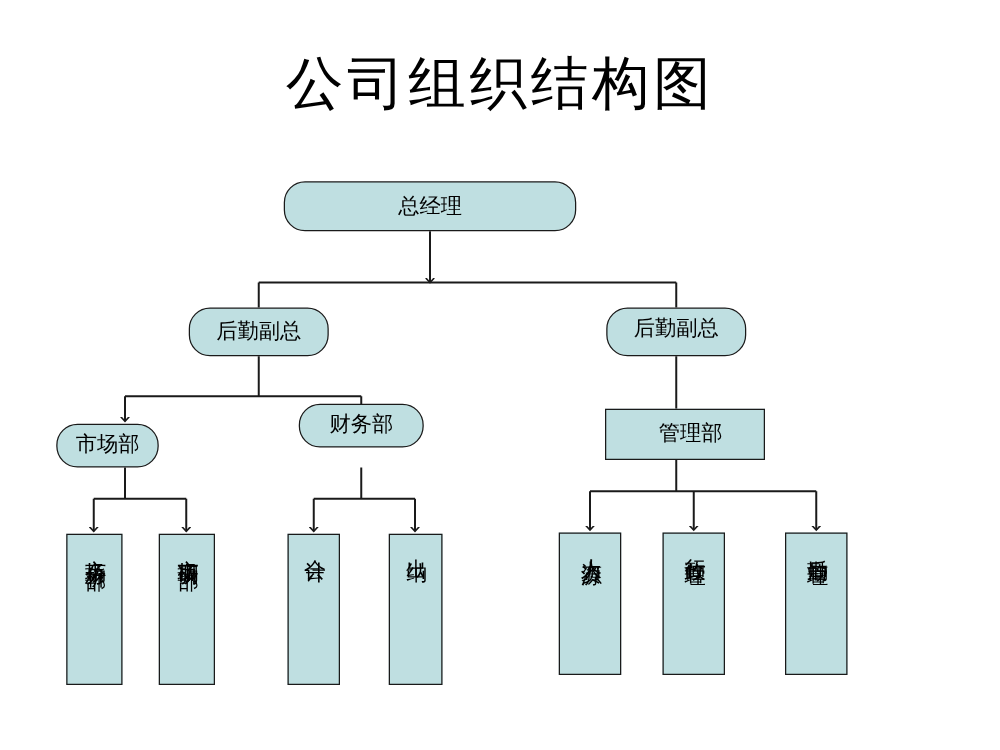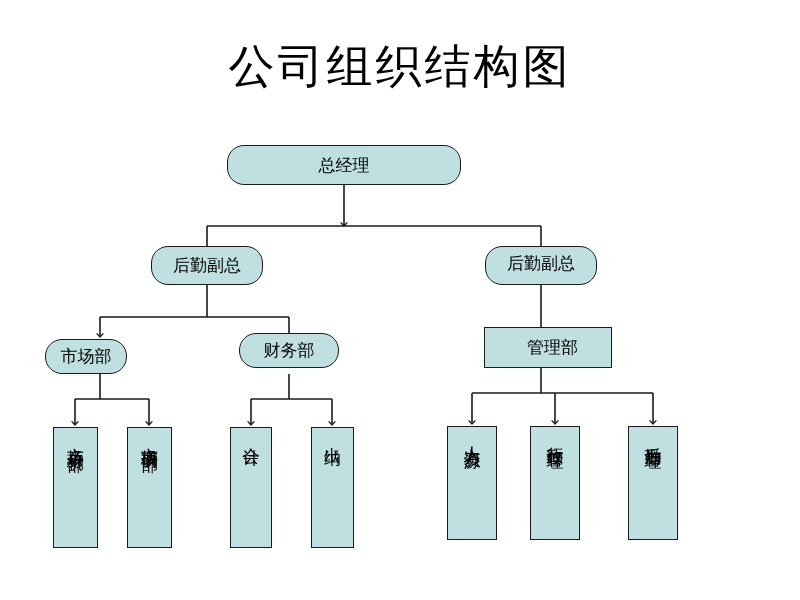--- a/index.html
+++ b/index.html
@@ -130,21 +130,21 @@
   </div>
 
   <div class="org-box horiz center-text" style="left:485px; top:246px; width:112px; height:39px;font-family:Liberation Mono, monospace;">
     <span class="box-label">后勤副总</span>
   </div>
 
   <div class="org-box horiz center-text" style="left:45px; top:339px; width:82px; height:35px;">
     <span class="box-label">市场部</span>
   </div>
 
-  <div class="org-box horiz center-text" style="left:239px; top:333px; width:100px; height:35px;">
+  <div class="org-box horiz center-text" style="left:239px; top:323px; width:100px; height:35px;">
     <span class="box-label">财务部</span>
   </div>
 
   <div class="org-box horiz left-text" style="left:484px; top:327px; width:128px; height:41px;">
     <span class="box-label">管理部</span>
   </div>
 
   <div class="org-box vert" style="left:53px; top:427px; width:45px; height:121px;">
     <span class="box-label">市场分析部</span>
   </div>

